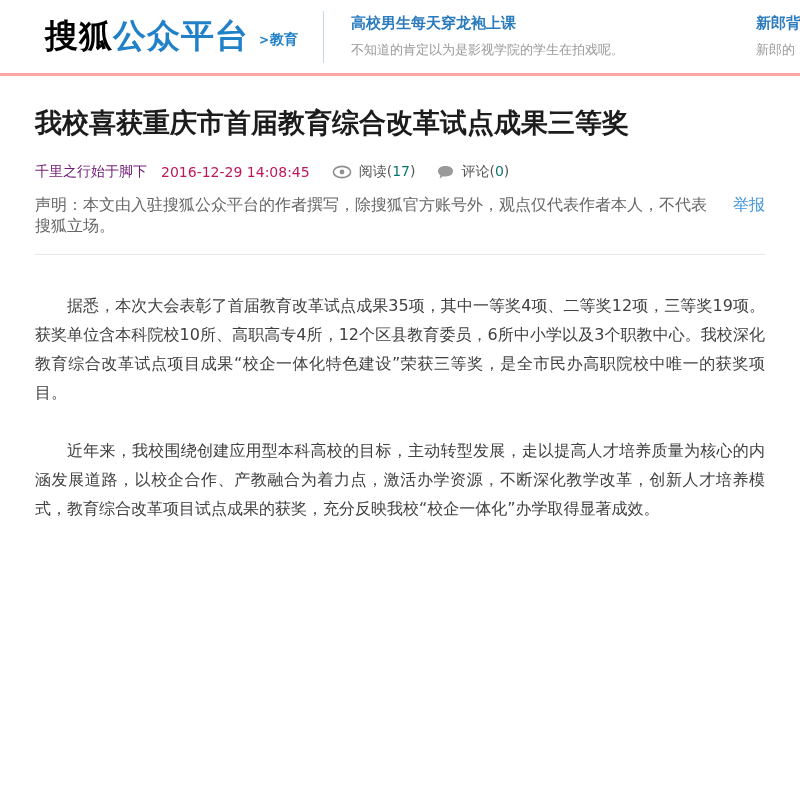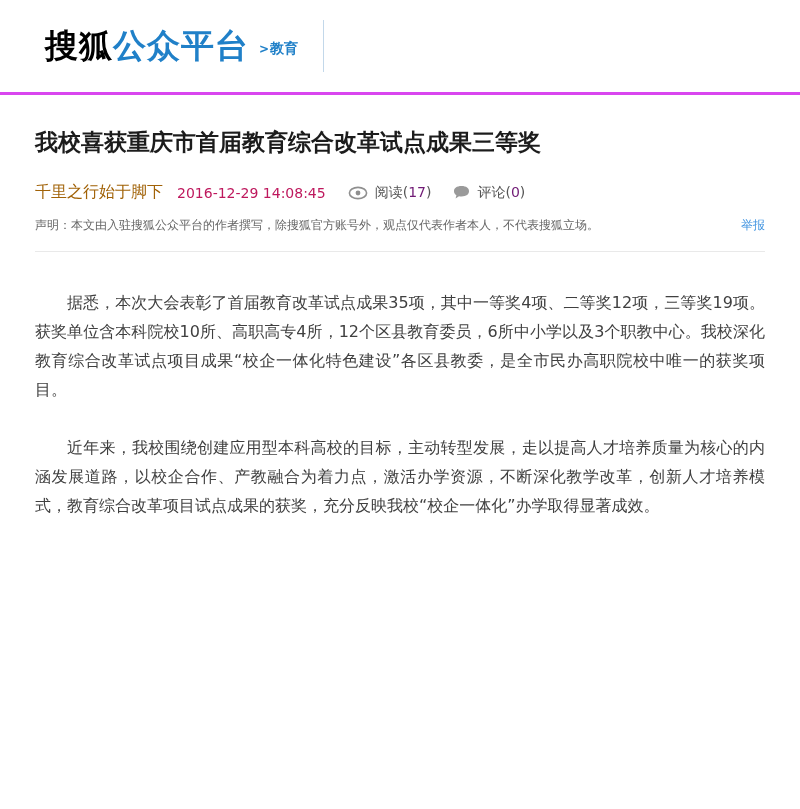--- a/index.html
+++ b/index.html
@@ -5,22 +5,22 @@
   * { margin: 0; padding: 0; box-sizing: border-box; }
   html, body { background: #fff; }
   body {
     width: 800px; height: 809px; overflow: hidden;
     font-family: "DejaVu Sans", "Liberation Sans", sans-serif;
     position: relative;
   }
 
   
   .site-header {
-    height: 95px; display: flex; align-items: center;
-    border-bottom: 3px solid #d946ef; background: #fff; overflow: hidden;
+    height: 76px; display: flex; align-items: center;
+    border-bottom: 3px solid #fca5a5; background: #fff; overflow: hidden;
   }
   .h-left {
     width: 323px; flex: 0 0 323px; padding-left: 45px;
     display: flex; align-items: center;
   }
   .logo { font-size: 33px; font-weight: bold; letter-spacing: 1px; white-space: nowrap; cursor: pointer; }
   .logo-black { color: #000; }
   .logo-blue { color: #2080c8; }
   .crumb { margin-left: 10px; color: #2080c8; font-weight: bold; font-size: 14px; white-space: nowrap; cursor: pointer; margin-top: 6px; }
   .crumb-arrow { font-size: 12px; margin-right: 1px; }
@@ -30,38 +30,38 @@
   .news-item-2 { width: 200px; flex: 0 0 200px; }
   .news-title {
     color: #2b7bbf; font-weight: bold; font-size: 15px;
     text-decoration: none; display: block; white-space: nowrap; cursor: pointer;
   }
   .news-sub { color: #9a9a9a; font-size: 13px; margin-top: 8px; white-space: nowrap; }
 
   
   .content { padding: 0 35px; }
   .article-title {
-    margin-top: 30px; font-size: 23px; line-height: 34px;
+    margin-top: 30px; font-size: 27px; line-height: 34px;
     font-weight: bold; color: #1c1c1c;
   }
   .meta {
     margin-top: 23px; display: flex; align-items: center;
     font-size: 14px; color: #555; white-space: nowrap;
   }
-  .author { color: #a16207; text-decoration: none; font-size: 16px; cursor: pointer; }
+  .author { color: #701a75; text-decoration: none; font-size: 14px; cursor: pointer; }
   .pub-date { color: #be185d; margin-left: 14px; }
   .meta .icon { display: inline-flex; align-items: center; margin-left: 22px; margin-right: 7px; }
   .meta .icon svg { display: block; }
   .read-group { color: #555; }
   .comment-group { color: #555; cursor: pointer; }
-  .red { color: #701a75; }
+  .red { color: #0f766e; }
 
   .disclaimer-row {
     margin-top: 14px; display: flex; justify-content: space-between;
-    align-items: flex-start; font-size: 12px;
+    align-items: flex-start; font-size: 16px;
   }
   .disclaimer { color: #666; }
   .report { color: #3f93e0; text-decoration: none; cursor: pointer; margin-left: 20px; flex-shrink: 0; }
 
   .divider { border: none; border-top: 1px solid #e9e9e9; margin-top: 17px; }
 
   .article-body { margin-top: 36px; }
   .article-body p {
     font-size: 16px; line-height: 29px; color: #404040;
     text-indent: 2em; text-align: justify; margin-bottom: 29px;
@@ -73,20 +73,30 @@
 <header class="site-header">
   <div class="h-left">
     <div class="logo">
       <span class="logo-black">搜狐</span><span class="logo-blue">公众平台</span>
     </div>
     <div class="crumb">
       <span class="crumb-arrow">&gt;</span><span>教育</span>
     </div>
   </div>
   <div class="vdiv"></div>
+  <div class="h-right">
+    <div class="news-item">
+      <a class="news-title">高校男生每天穿龙袍上课</a>
+      <div class="news-sub">不知道的肯定以为是影视学院的学生在拍戏呢。</div>
+    </div>
+    <div class="news-item news-item-2">
+      <a class="news-title">新郎背</a>
+      <div class="news-sub">新郎的</div>
+    </div>
+  </div>
 </header>
 
 <main class="content">
   <h1 class="article-title">我校喜获重庆市首届教育综合改革试点成果三等奖</h1>
 
   <div class="meta">
     <a class="author">千里之行始于脚下</a>
     <span class="pub-date">2016-12-29 14:08:45</span>
     <span class="icon">
       <svg width="20" height="14" viewBox="0 0 20 14">
@@ -104,16 +114,16 @@
   </div>
 
   <div class="disclaimer-row">
     <span class="disclaimer">声明：本文由入驻搜狐公众平台的作者撰写，除搜狐官方账号外，观点仅代表作者本人，不代表搜狐立场。</span>
     <a class="report">举报</a>
   </div>
 
   <hr class="divider">
 
   <article class="article-body">
-    <p>据悉，本次大会表彰了首届教育改革试点成果35项，其中一等奖4项、二等奖12项，三等奖19项。获奖单位含本科院校10所、高职高专4所，12个区县教育委员，6所中小学以及3个职教中心。我校深化教育综合改革试点项目成果“校企一体化特色建设”各区县教委，是全市民办高职院校中唯一的获奖项目。</p>
+    <p>据悉，本次大会表彰了首届教育改革试点成果35项，其中一等奖4项、二等奖12项，三等奖19项。获奖单位含本科院校10所、高职高专4所，12个区县教育委员，6所中小学以及3个职教中心。我校深化教育综合改革试点项目成果“校企一体化特色建设”荣获三等奖，是全市民办高职院校中唯一的获奖项目。</p>
     <p>近年来，我校围绕创建应用型本科高校的目标，主动转型发展，走以提高人才培养质量为核心的内涵发展道路，以校企合作、产教融合为着力点，激活办学资源，不断深化教学改革，创新人才培养模式，教育综合改革项目试点成果的获奖，充分反映我校“校企一体化”办学取得显著成效。</p>
   </article>
 </main>
 
 </body></html>

